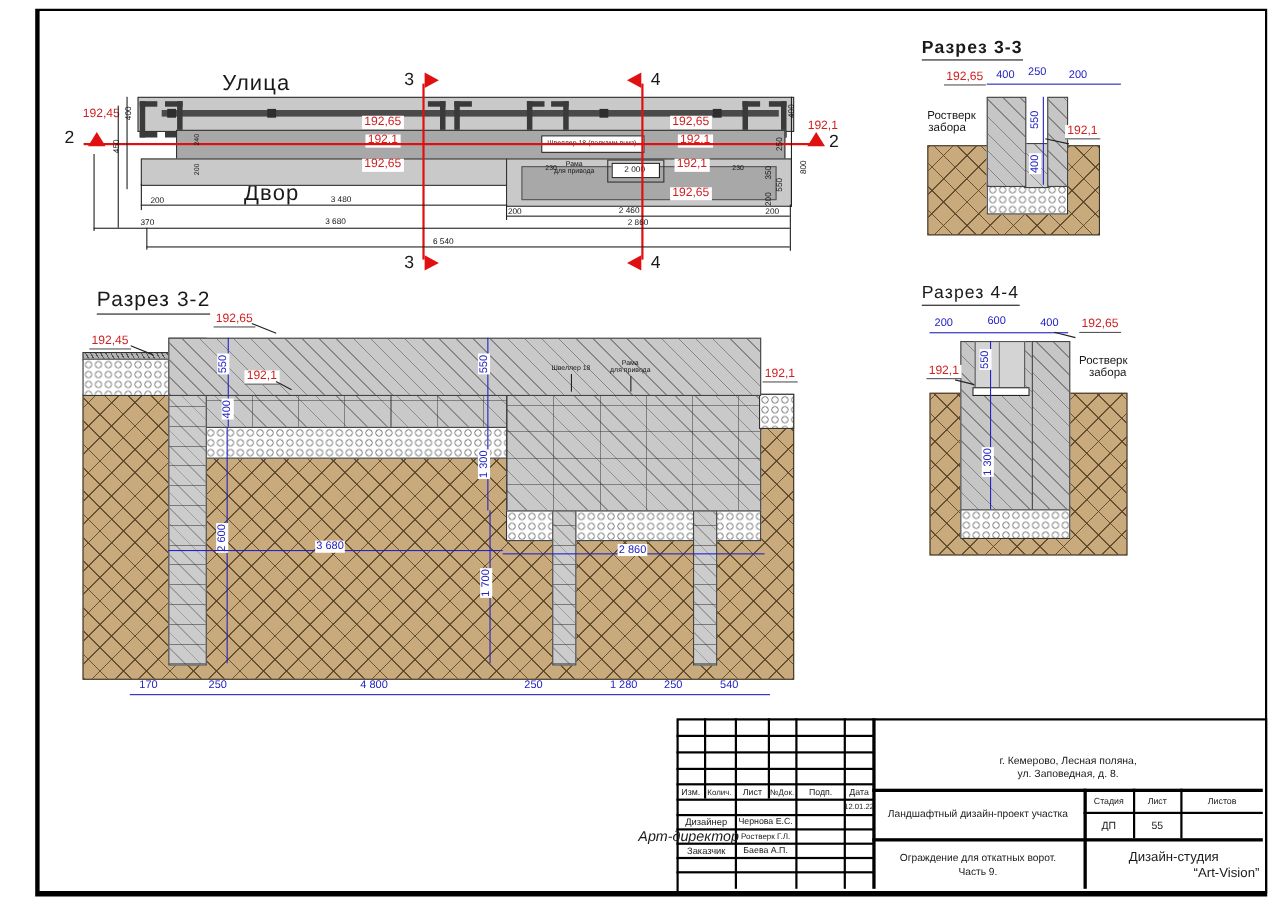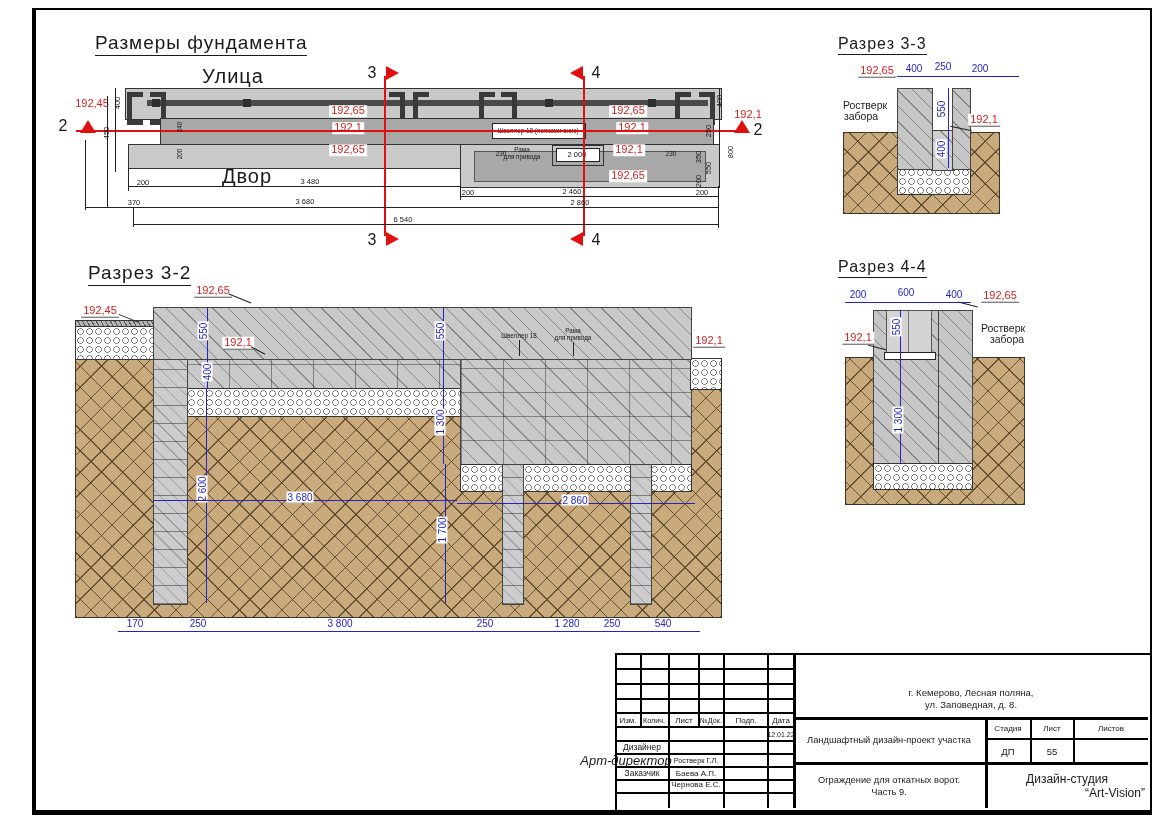--- a/index.html
+++ b/index.html
@@ -55,21 +55,20 @@
   .tbl{background:#000;}
   .wbox{background:#fff;border:1px solid #222;}
 </style>
 </head>
 <body>
 
 <div id="stage">
 
   <div class="ab" style="left:32px;top:8px;width:1114px;height:800px;border:2px solid #000;border-left-width:4px;border-bottom-width:5px;"></div>
 
-  <div class="ab ttl" style="left:95px;top:32px;">Размеры фундамента</div>
   <div class="ab ctr big" style="left:233px;top:76px;">Улица</div>
   <div class="ab ctr big" style="left:247px;top:176px;">Двор</div>
 
   <div class="ab band g1" style="left:125px;top:88px;width:595px;height:30px;"></div>
   <div class="ab" style="left:147px;top:100px;width:561px;height:6px;background:#4a4a4a;"></div>
 
   <div class="ab cbr cbl" style="left:127px;top:92px;"></div>
   <div class="ab cbr cbrr" style="left:150px;top:92px;"></div>
   <div class="ab cbr cbrr" style="left:389px;top:92px;"></div>
   <div class="ab cbr cbl" style="left:413px;top:92px;"></div>
@@ -209,27 +208,27 @@
   <div class="ab vt bdim bdimbg" style="left:202px;top:489px;">2 600</div>
   <div class="ab bline" style="left:445px;top:464px;width:1px;height:139px;"></div>
   <div class="ab vt bdim bdimbg" style="left:442px;top:530px;">1 700</div>
   <div class="ab bline" style="left:153px;top:500px;width:304px;height:1px;"></div>
   <div class="ab ctr bdim bdimbg" style="left:300px;top:497px;">3 680</div>
   <div class="ab bline" style="left:457px;top:503px;width:238px;height:1px;"></div>
   <div class="ab ctr bdim bdimbg" style="left:575px;top:500px;">2 860</div>
   <div class="ab bline" style="left:118px;top:631px;width:582px;height:1px;"></div>
   <div class="ab ctr bdim" style="left:135px;top:623px;">170</div>
   <div class="ab ctr bdim" style="left:198px;top:623px;">250</div>
-  <div class="ab ctr bdim" style="left:340px;top:623px;">3 800</div>
+  <div class="ab ctr bdim" style="left:340px;top:623px;">4 800</div>
   <div class="ab ctr bdim" style="left:485px;top:623px;">250</div>
   <div class="ab ctr bdim" style="left:567px;top:623px;">1 280</div>
   <div class="ab ctr bdim" style="left:612px;top:623px;">250</div>
   <div class="ab ctr bdim" style="left:663px;top:623px;">540</div>
 
-  <div class="ab ttl2" style="left:838px;top:35px;">Разрез 3-3</div>
+  <div class="ab ttl2" style="left:838px;top:35px;font-weight:bold;">Разрез 3-3</div>
   <div class="ab soil" style="left:843px;top:132px;width:155px;height:80px;"></div>
   <div class="ab" style="left:897px;top:133px;width:72px;height:60px;background:#fff;"></div>
   <div class="ab gravel" style="left:897px;top:167px;width:72px;height:26px;"></div>
   <div class="ab conc" style="left:931px;top:130px;width:21px;height:39px;background-color:#d0d0d0;"></div>
   <div class="ab conc" style="left:897px;top:88px;width:34px;height:80px;"></div>
   <div class="ab conc" style="left:952px;top:88px;width:17px;height:80px;"></div>
 
   <div class="ab bline" style="left:897px;top:76px;width:122px;height:1px;"></div>
   <div class="ab ctr bdim" style="left:914px;top:68px;">400</div>
   <div class="ab ctr bdim" style="left:943px;top:66px;">250</div>
@@ -289,21 +288,21 @@
 
   <div class="ab ctr tb" style="left:628px;top:720px;">Изм.</div>
   <div class="ab ctr tb" style="left:654px;top:720px;font-size:7.2px;">Колич.</div>
   <div class="ab ctr tb" style="left:684px;top:720px;">Лист</div>
   <div class="ab ctr tb" style="left:711px;top:720px;font-size:7.2px;">№Док.</div>
   <div class="ab ctr tb" style="left:746px;top:720px;">Подп.</div>
   <div class="ab ctr tb" style="left:781px;top:720px;">Дата</div>
   <div class="ab ctr" style="left:781px;top:734px;font-size:7px;">12.01.22</div>
 
   <div class="ab ctr" style="left:642px;top:747px;font-size:8.5px;">Дизайнер</div>
-  <div class="ab ctr" style="left:696px;top:747px;font-size:8px;margin-top:37px;">Чернова Е.С.</div>
+  <div class="ab ctr" style="left:696px;top:747px;font-size:8px;">Чернова Е.С.</div>
   <div class="ab ctr" style="left:626px;top:760px;font-size:13px;font-style:italic;">Арт-директор</div>
   <div class="ab ctr" style="left:696px;top:760px;font-size:7.3px;">Ростверк Г.Л.</div>
   <div class="ab ctr" style="left:642px;top:773px;font-size:8.5px;">Заказчик</div>
   <div class="ab ctr" style="left:696px;top:773px;font-size:8px;">Баева А.П.</div>
 
   <div class="ab ctr" style="left:971px;top:692px;font-size:9.5px;">г. Кемерово, Лесная поляна,</div>
   <div class="ab ctr" style="left:971px;top:704px;font-size:9.5px;">ул. Заповедная, д. 8.</div>
   <div class="ab tbl" style="left:793px;top:717px;width:355px;height:2.5px;"></div>
   <div class="ab ctr" style="left:889px;top:740px;font-size:9.3px;">Ландшафтный дизайн-проект участка</div>
   <div class="ab tbl" style="left:985px;top:717px;width:2.5px;height:91px;"></div>

